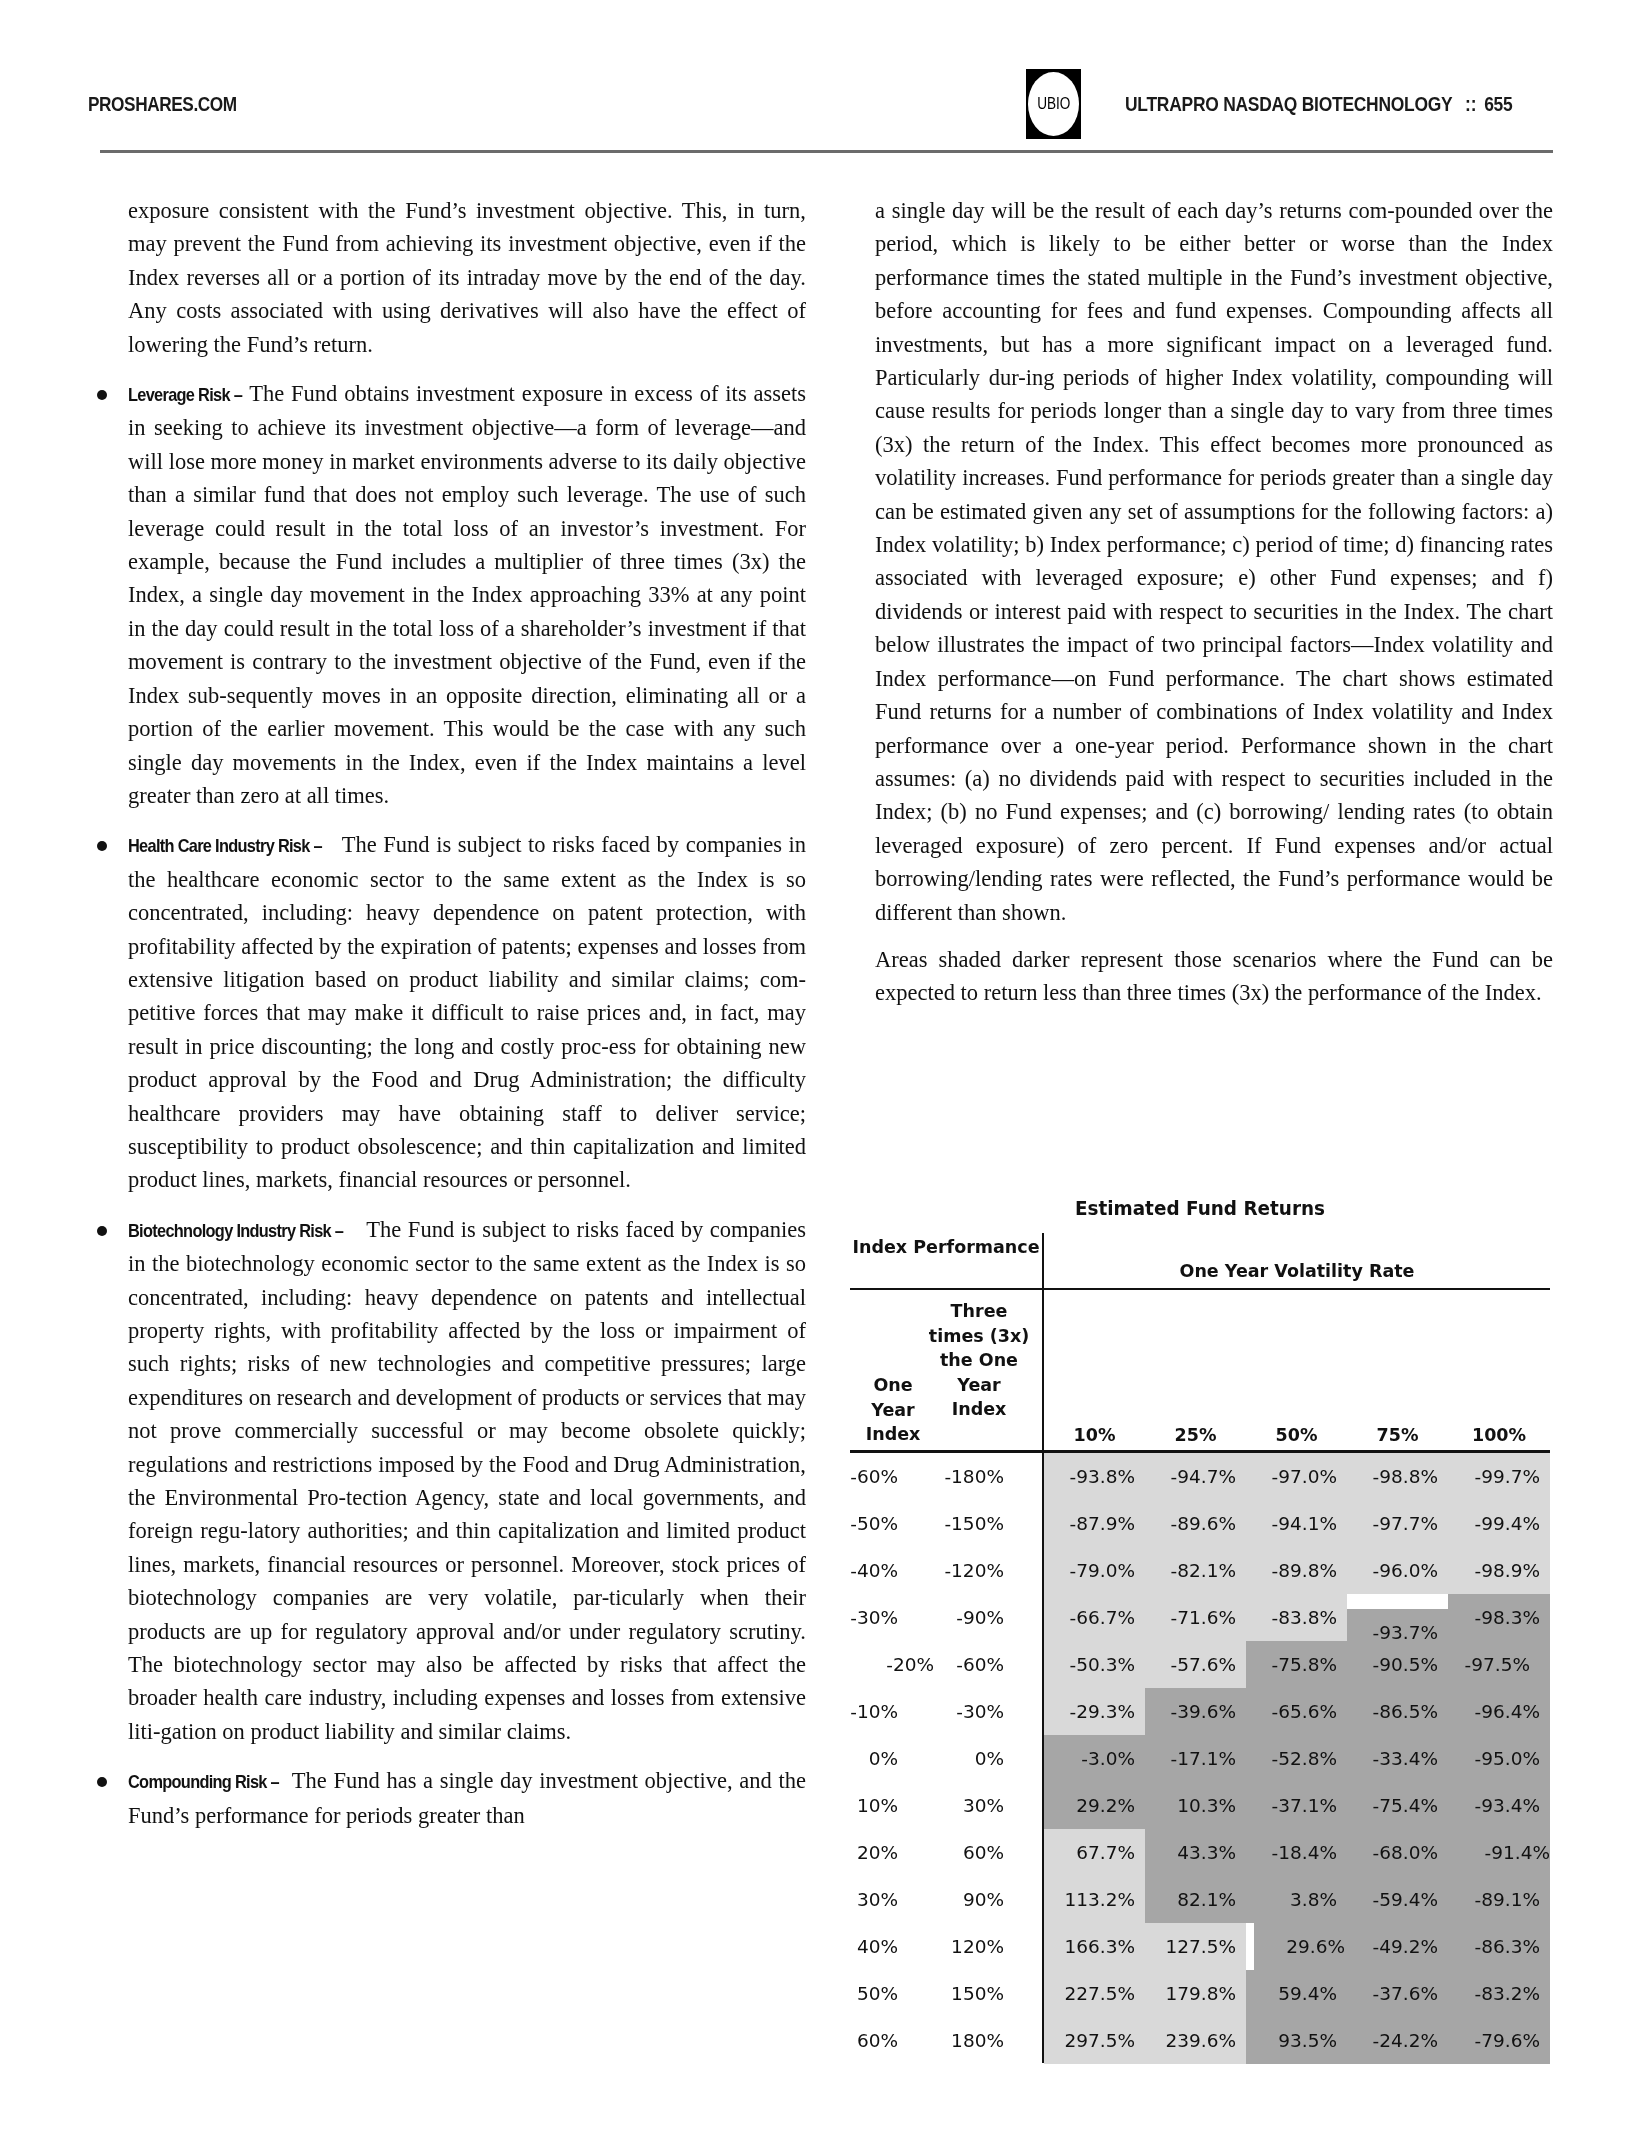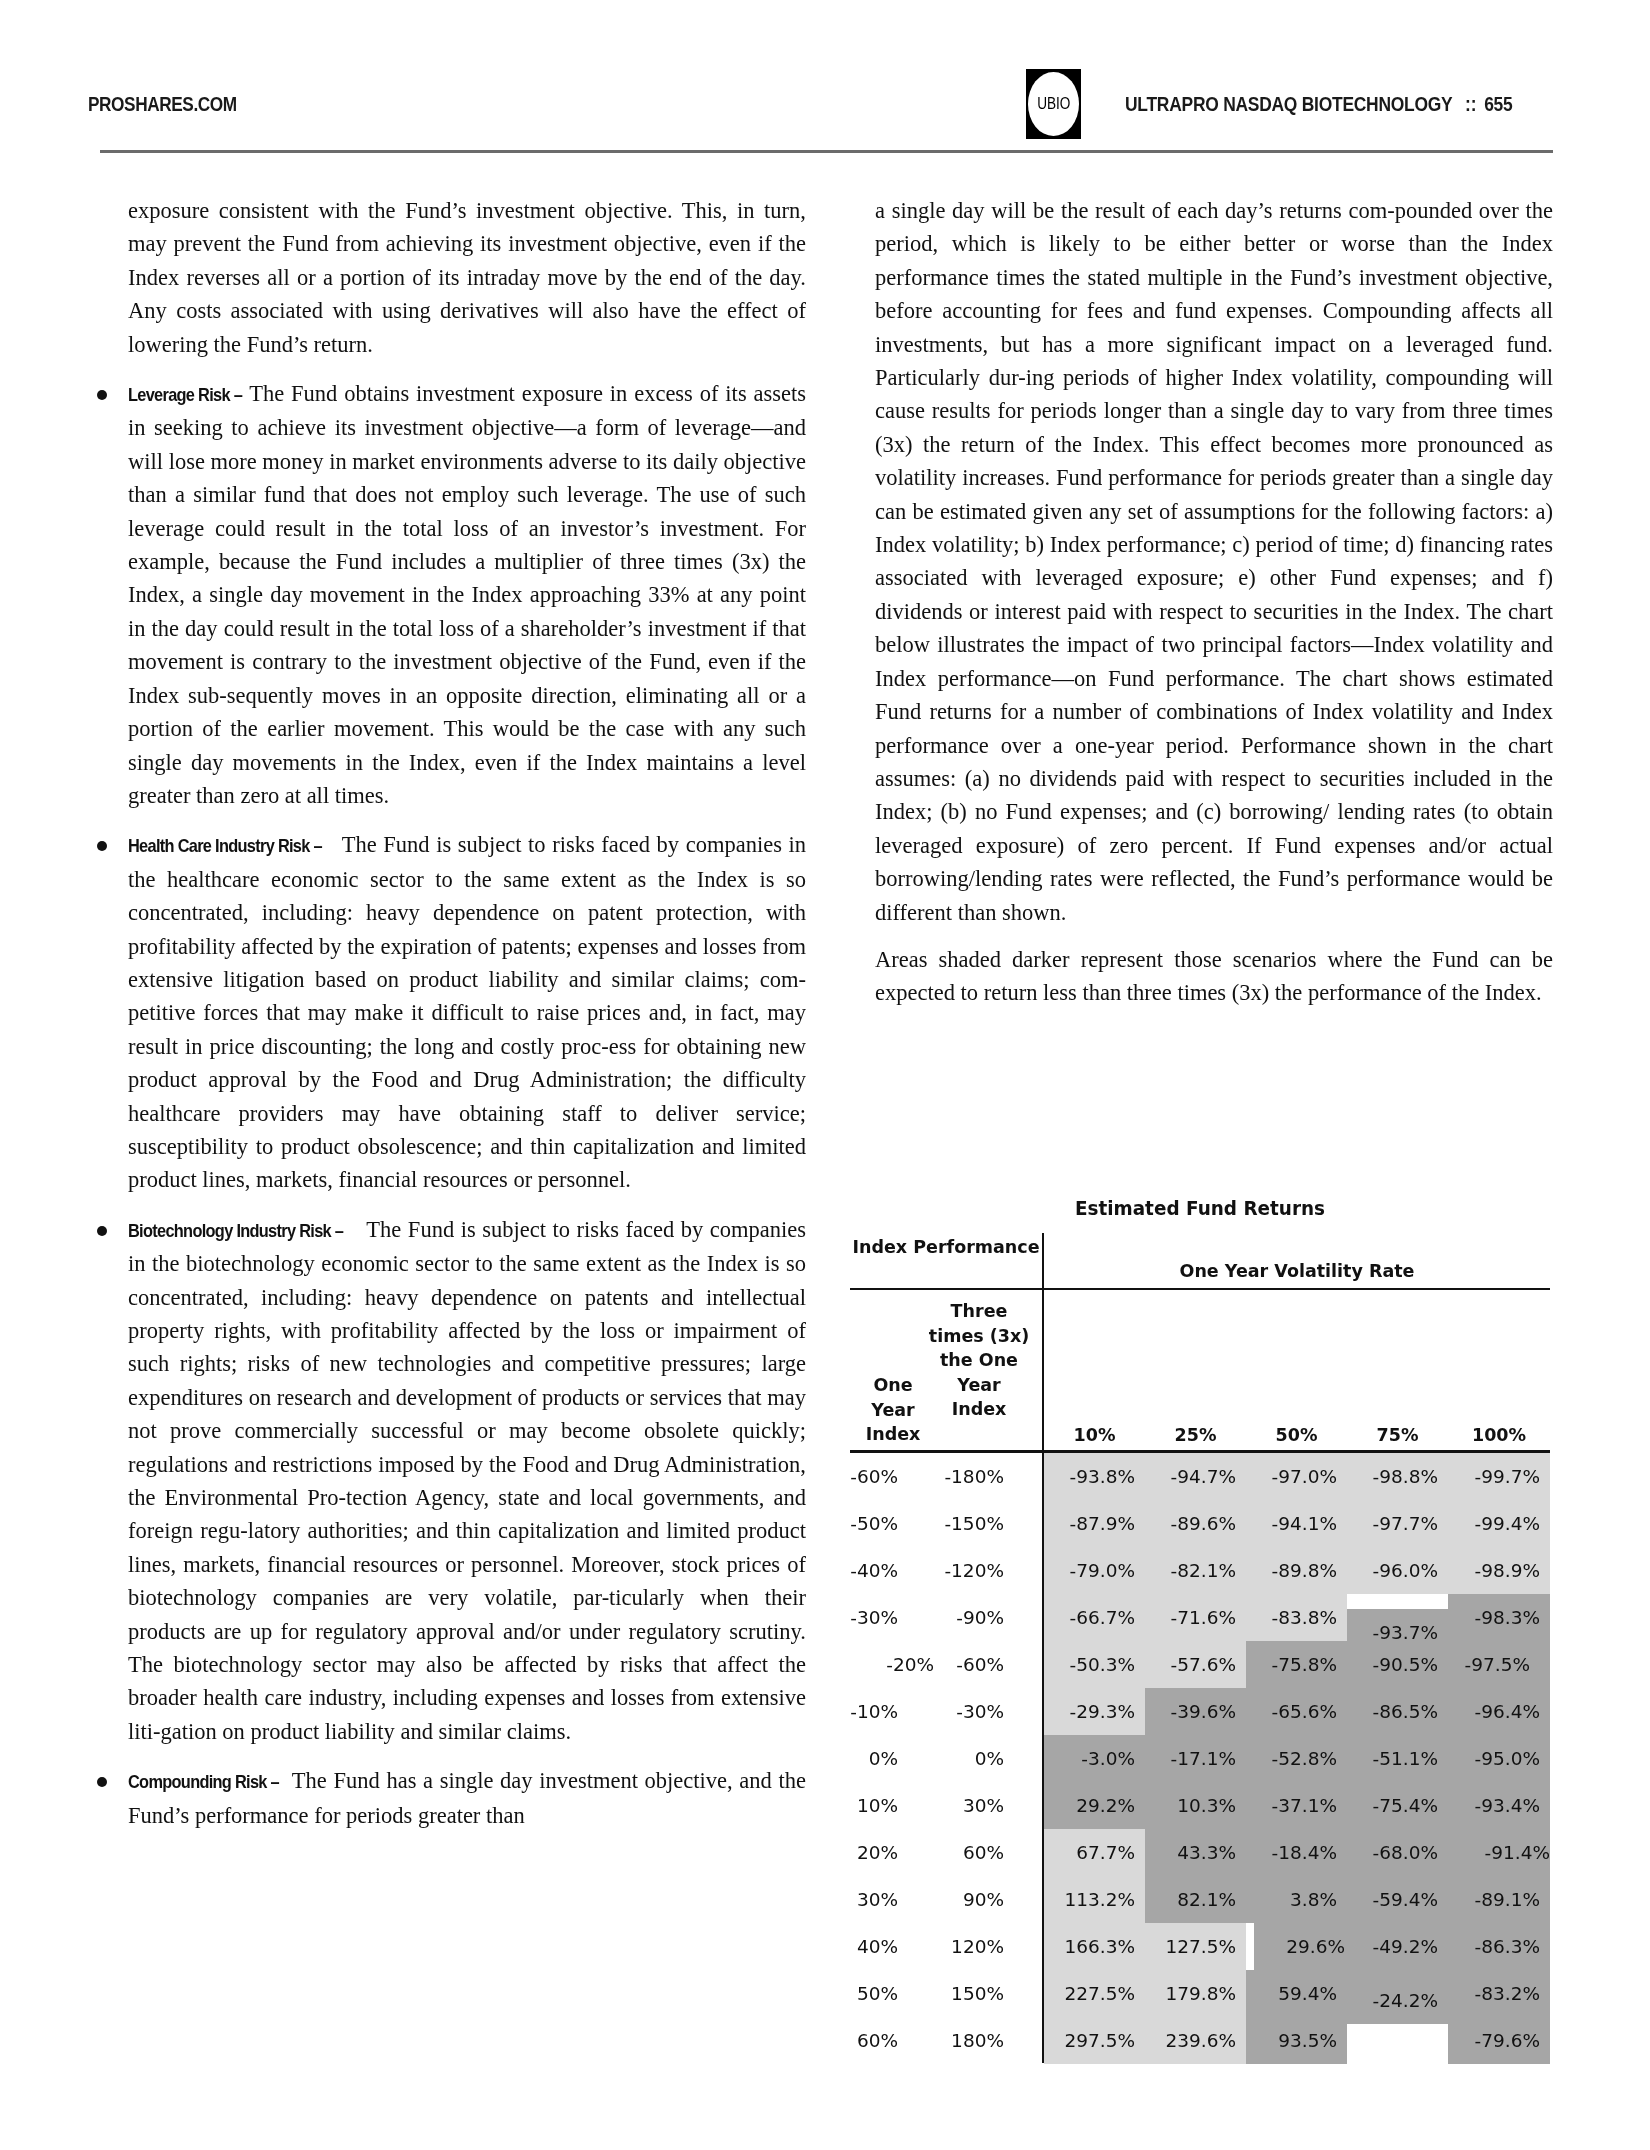--- a/index.html
+++ b/index.html
@@ -225,21 +225,21 @@
       <div class="cell dark" style="left: 194px; top: 502px; width: 101px; padding-right: 10px;">
         <span>-3.0%</span>
       </div>
       <div class="cell dark" style="left: 295px; top: 502px; width: 101px; padding-right: 10px;">
         <span>-17.1%</span>
       </div>
       <div class="cell dark" style="left: 396px; top: 502px; width: 101px; padding-right: 10px;">
         <span>-52.8%</span>
       </div>
       <div class="cell dark" style="left: 497px; top: 502px; width: 101px; padding-right: 10px;">
-        <span>-51.1%</span>
+        <span>-33.4%</span>
       </div>
       <div class="cell dark" style="left: 598px; top: 502px; width: 102px; padding-right: 10px;">
         <span>-95.0%</span>
       </div>
       <div class="cell idx" style="left: 0px; top: 549px; width: 86px; padding-right: 38px;">
         <span>10%</span>
       </div>
       <div class="cell idx" style="left: 86px; top: 549px; width: 106px; padding-right: 38px;">
         <span>30%</span>
       </div>
@@ -350,21 +350,21 @@
       </div>
       <div class="cell light" style="left: 194px; top: 784px; width: 101px; padding-right: 10px;">
         <span>297.5%</span>
       </div>
       <div class="cell light" style="left: 295px; top: 784px; width: 101px; padding-right: 10px;">
         <span>239.6%</span>
       </div>
       <div class="cell dark" style="left: 396px; top: 784px; width: 101px; padding-right: 10px;">
         <span>93.5%</span>
       </div>
-      <div class="cell dark" style="left: 497px; top: 744px; width: 101px; padding-right: 10px; text-align: center;">
+      <div class="cell dark" style="left: 497px; top: 784px; width: 101px; padding-right: 10px; text-align: center;">
         <span>-24.2%</span>
       </div>
       <div class="cell dark" style="left: 598px; top: 784px; width: 102px; padding-right: 10px;">
         <span>-79.6%</span>
       </div>
     </div>
   <div class="vline"></div>
 </div>
 
 </body></html>

